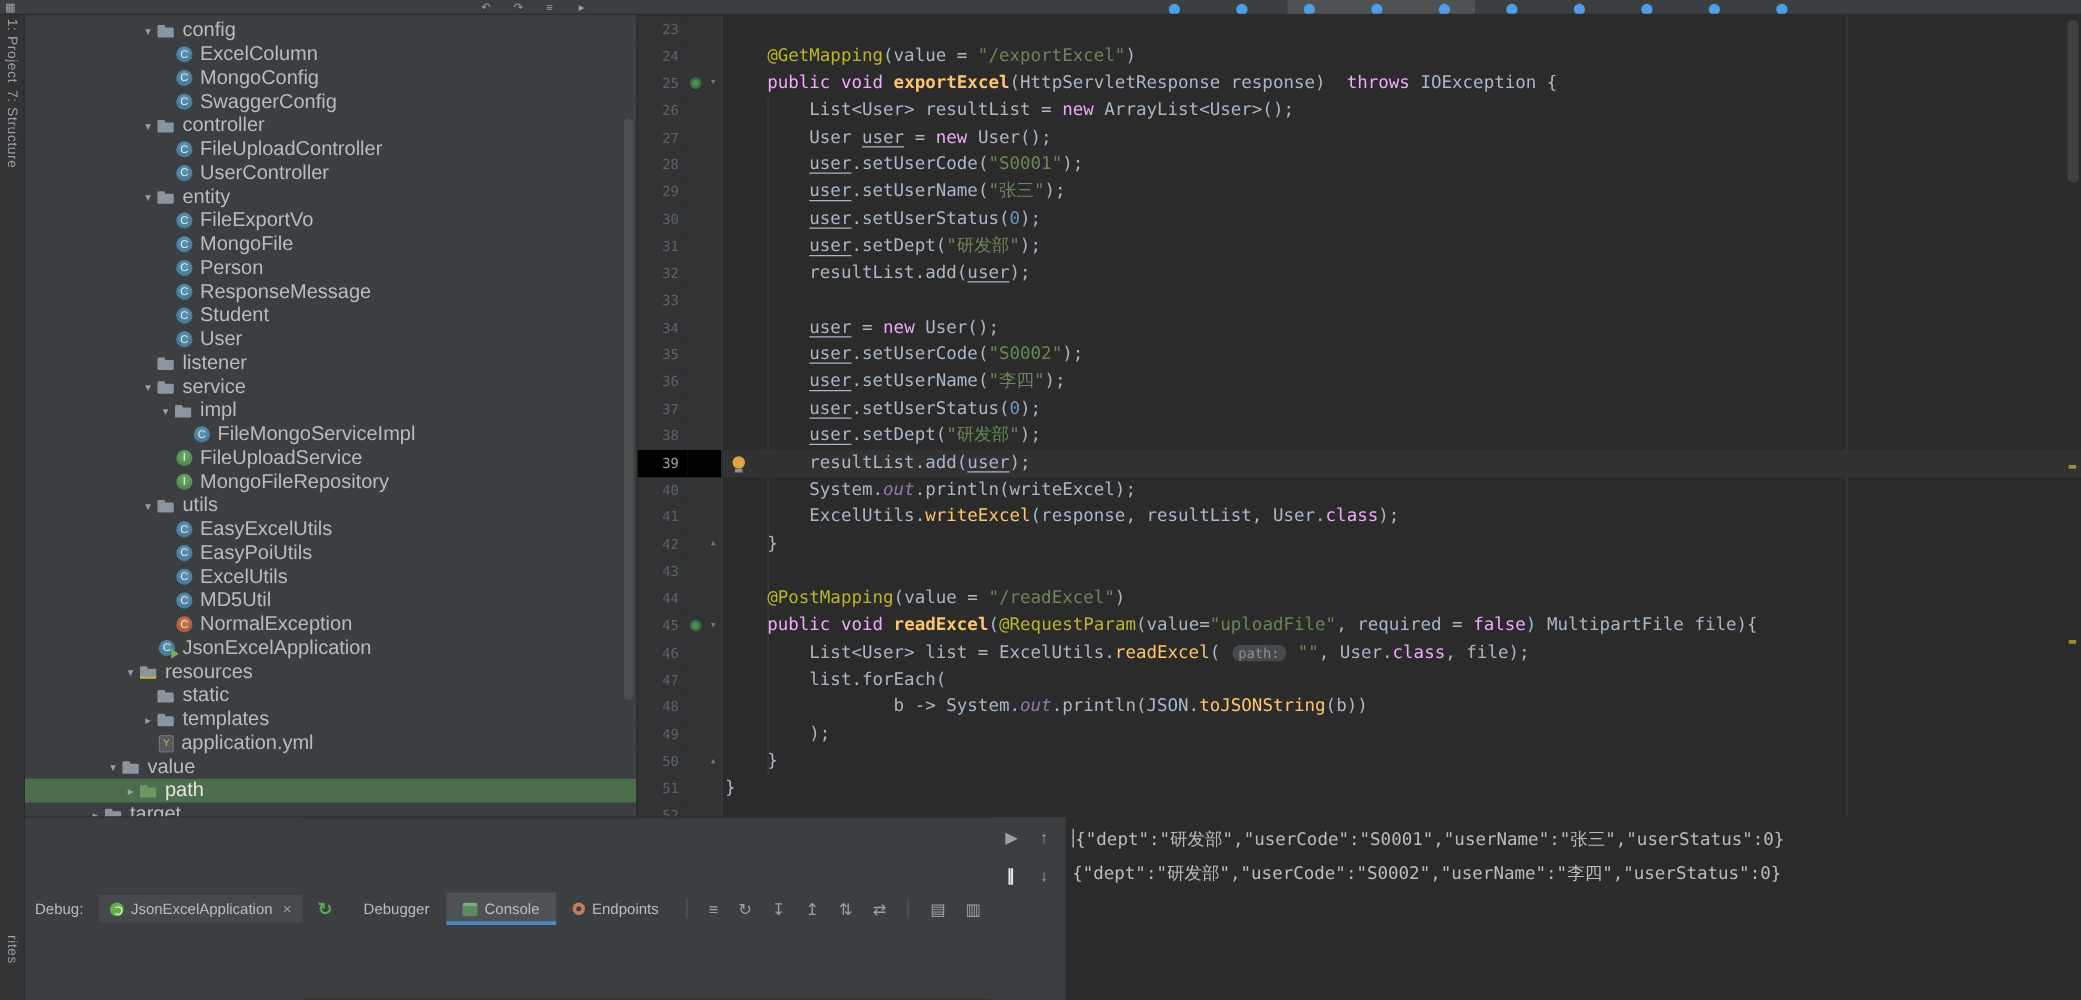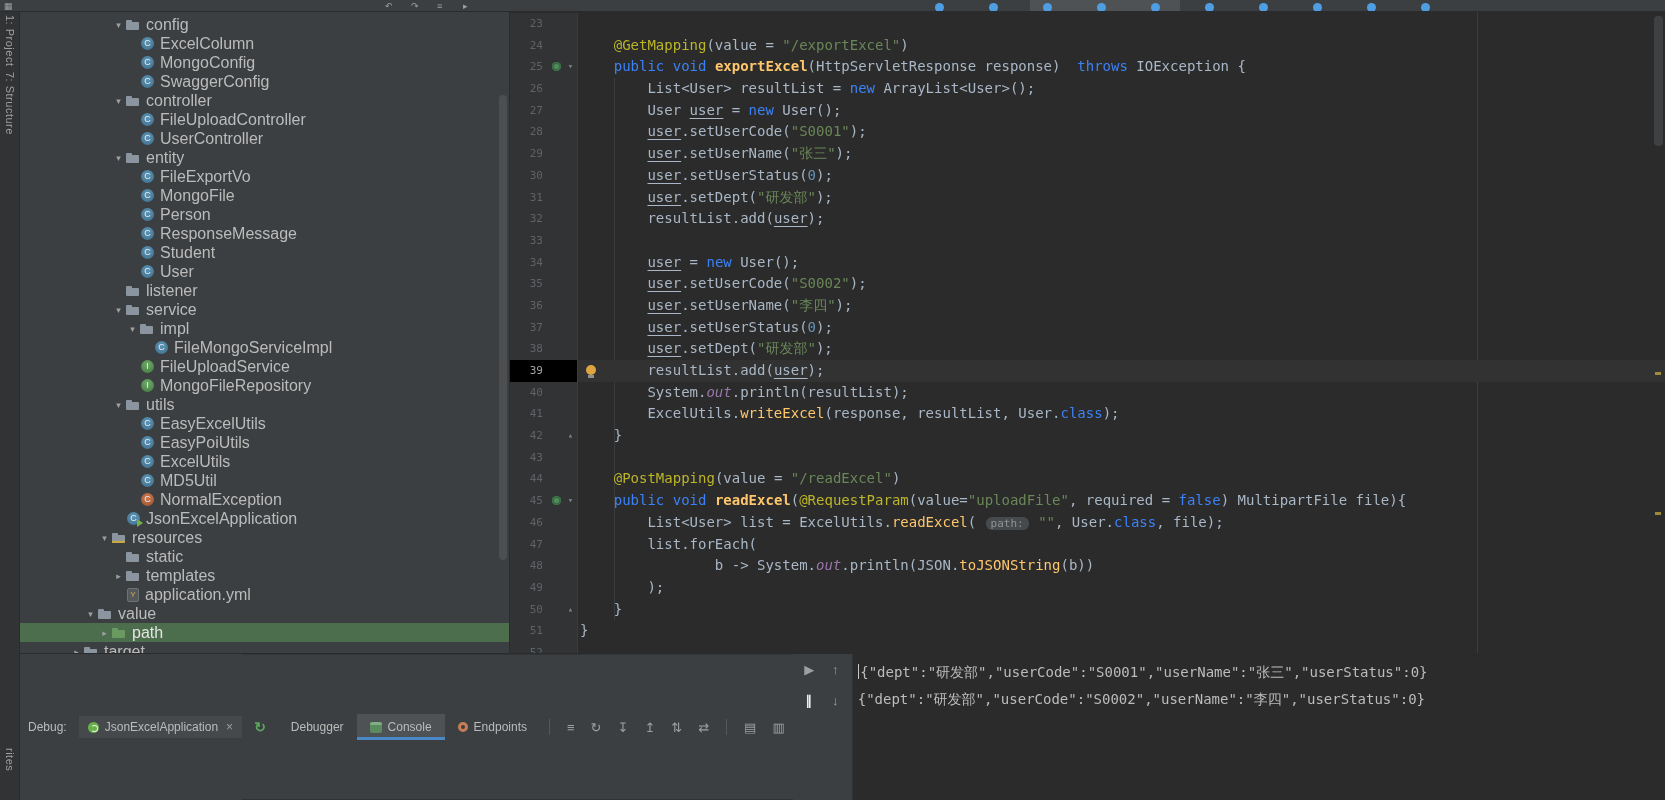--- a/index.html
+++ b/index.html
@@ -49,21 +49,21 @@
   .eline{display:flex;height:21.7px;line-height:21.7px;white-space:pre;position:relative}
   .lnum{flex:0 0 40px;width:40px;text-align:right;padding-right:7px;color:#606366;font-size:11px;background:#313335}
   .gslot{flex:0 0 14px;width:14px;background:#313335;position:relative}
   .gslot.bean::after{content:"";position:absolute;left:2px;top:6px;width:9px;height:9px;border-radius:50%;background:#4f8e5a;box-shadow:inset 0 0 0 2px #3b6b44}
   .fslot{flex:0 0 14px;width:14px;background:#313335;border-right:1px solid #3a3d3f;color:#7a7e82;font-size:9px;text-align:center}
   .ecode{padding-left:2px;position:relative;color:#a9b7c6}
   .eline.cur{background:#323232}
   .eline.cur .lnum{color:#a4a3a3}
   .eline.cur .lnum,.eline.cur .gslot,.eline.cur .fslot{background:#000000}
   .t-d{color:#a9b7c6}
-  .t-kw{color:#3b82f6}
+  .t-kw{color:#f0abfc}
   .t-ann{color:#bbb529}
   .t-str{color:#6a8759}
   .t-num{color:#6897bb}
   .t-mth{color:#ffc66b;font-weight:bold}
   .t-smth{color:#ffc66b;}
   .t-fld{color:#9876aa;font-style:italic}
   .t-und{color:#a9b7c6;text-decoration:underline;text-underline-offset:3px}
   .t-hint{background:#474a4d;color:#8f9295;border-radius:6px;padding:0 5px;font-size:11px;margin:0 1px}
   .bulb{position:absolute;left:8px;top:5px;width:10px;height:10px;border-radius:50%;background:#dca541}
   .bulb::after{content:"";position:absolute;left:2px;bottom:-3px;width:6px;height:3px;background:#8f8f8f}
@@ -321,21 +321,21 @@
               <div class="eline"><span class="lnum">30</span><span class="gslot"></span><span class="fslot"></span><span class="ecode"><span class="t-d">        </span><span class="t-und">user</span><span class="t-d">.setUserStatus(</span><span class="t-num">0</span><span class="t-d">);</span></span></div>
               <div class="eline"><span class="lnum">31</span><span class="gslot"></span><span class="fslot"></span><span class="ecode"><span class="t-d">        </span><span class="t-und">user</span><span class="t-d">.setDept(</span><span class="t-str">"研发部"</span><span class="t-d">);</span></span></div>
               <div class="eline"><span class="lnum">32</span><span class="gslot"></span><span class="fslot"></span><span class="ecode"><span class="t-d">        resultList.add(</span><span class="t-und">user</span><span class="t-d">);</span></span></div>
               <div class="eline"><span class="lnum">33</span><span class="gslot"></span><span class="fslot"></span><span class="ecode"></span></div>
               <div class="eline"><span class="lnum">34</span><span class="gslot"></span><span class="fslot"></span><span class="ecode"><span class="t-d">        </span><span class="t-und">user</span><span class="t-d"> = </span><span class="t-kw">new</span><span class="t-d"> User();</span></span></div>
               <div class="eline"><span class="lnum">35</span><span class="gslot"></span><span class="fslot"></span><span class="ecode"><span class="t-d">        </span><span class="t-und">user</span><span class="t-d">.setUserCode(</span><span class="t-str">"S0002"</span><span class="t-d">);</span></span></div>
               <div class="eline"><span class="lnum">36</span><span class="gslot"></span><span class="fslot"></span><span class="ecode"><span class="t-d">        </span><span class="t-und">user</span><span class="t-d">.setUserName(</span><span class="t-str">"李四"</span><span class="t-d">);</span></span></div>
               <div class="eline"><span class="lnum">37</span><span class="gslot"></span><span class="fslot"></span><span class="ecode"><span class="t-d">        </span><span class="t-und">user</span><span class="t-d">.setUserStatus(</span><span class="t-num">0</span><span class="t-d">);</span></span></div>
               <div class="eline"><span class="lnum">38</span><span class="gslot"></span><span class="fslot"></span><span class="ecode"><span class="t-d">        </span><span class="t-und">user</span><span class="t-d">.setDept(</span><span class="t-str">"研发部"</span><span class="t-d">);</span></span></div>
               <div class="eline cur"><span class="lnum">39</span><span class="gslot"></span><span class="fslot"></span><span class="ecode"><span class="bulb"></span><span class="t-d">        resultList.add(</span><span class="t-und">user</span><span class="t-d">);</span></span></div>
-              <div class="eline"><span class="lnum">40</span><span class="gslot"></span><span class="fslot"></span><span class="ecode"><span class="t-d">        System.</span><span class="t-fld">out</span><span class="t-d">.println(resultList);</span></span></div>
+              <div class="eline"><span class="lnum">40</span><span class="gslot"></span><span class="fslot"></span><span class="ecode"><span class="t-d">        System.</span><span class="t-fld">out</span><span class="t-d">.println(writeExcel);</span></span></div>
               <div class="eline"><span class="lnum">41</span><span class="gslot"></span><span class="fslot"></span><span class="ecode"><span class="t-d">        ExcelUtils.</span><span class="t-smth">writeExcel</span><span class="t-d">(response, resultList, User.</span><span class="t-kw">class</span><span class="t-d">);</span></span></div>
               <div class="eline"><span class="lnum">42</span><span class="gslot"></span><span class="fslot">▴</span><span class="ecode"><span class="t-d">    }</span></span></div>
               <div class="eline"><span class="lnum">43</span><span class="gslot"></span><span class="fslot"></span><span class="ecode"></span></div>
               <div class="eline"><span class="lnum">44</span><span class="gslot"></span><span class="fslot"></span><span class="ecode"><span class="t-d">    </span><span class="t-ann">@PostMapping</span><span class="t-d">(value = </span><span class="t-str">"/readExcel"</span><span class="t-d">)</span></span></div>
               <div class="eline"><span class="lnum">45</span><span class="gslot bean"></span><span class="fslot">▾</span><span class="ecode"><span class="t-d">    </span><span class="t-kw">public</span><span class="t-d"> </span><span class="t-kw">void</span><span class="t-d"> </span><span class="t-mth">readExcel</span><span class="t-d">(</span><span class="t-ann">@RequestParam</span><span class="t-d">(value=</span><span class="t-str">"uploadFile"</span><span class="t-d">, required = </span><span class="t-kw">false</span><span class="t-d">) MultipartFile file){</span></span></div>
               <div class="eline"><span class="lnum">46</span><span class="gslot"></span><span class="fslot"></span><span class="ecode"><span class="t-d">        List&lt;User&gt; list = ExcelUtils.</span><span class="t-smth">readExcel</span><span class="t-d">( </span><span class="t-hint">path:</span><span class="t-d"> </span><span class="t-str">""</span><span class="t-d">, User.</span><span class="t-kw">class</span><span class="t-d">, file);</span></span></div>
               <div class="eline"><span class="lnum">47</span><span class="gslot"></span><span class="fslot"></span><span class="ecode"><span class="t-d">        list.forEach(</span></span></div>
               <div class="eline"><span class="lnum">48</span><span class="gslot"></span><span class="fslot"></span><span class="ecode"><span class="t-d">                b -&gt; System.</span><span class="t-fld">out</span><span class="t-d">.println(JSON.</span><span class="t-smth">toJSONString</span><span class="t-d">(b))</span></span></div>
               <div class="eline"><span class="lnum">49</span><span class="gslot"></span><span class="fslot"></span><span class="ecode"><span class="t-d">        );</span></span></div>
               <div class="eline"><span class="lnum">50</span><span class="gslot"></span><span class="fslot">▴</span><span class="ecode"><span class="t-d">    }</span></span></div>

